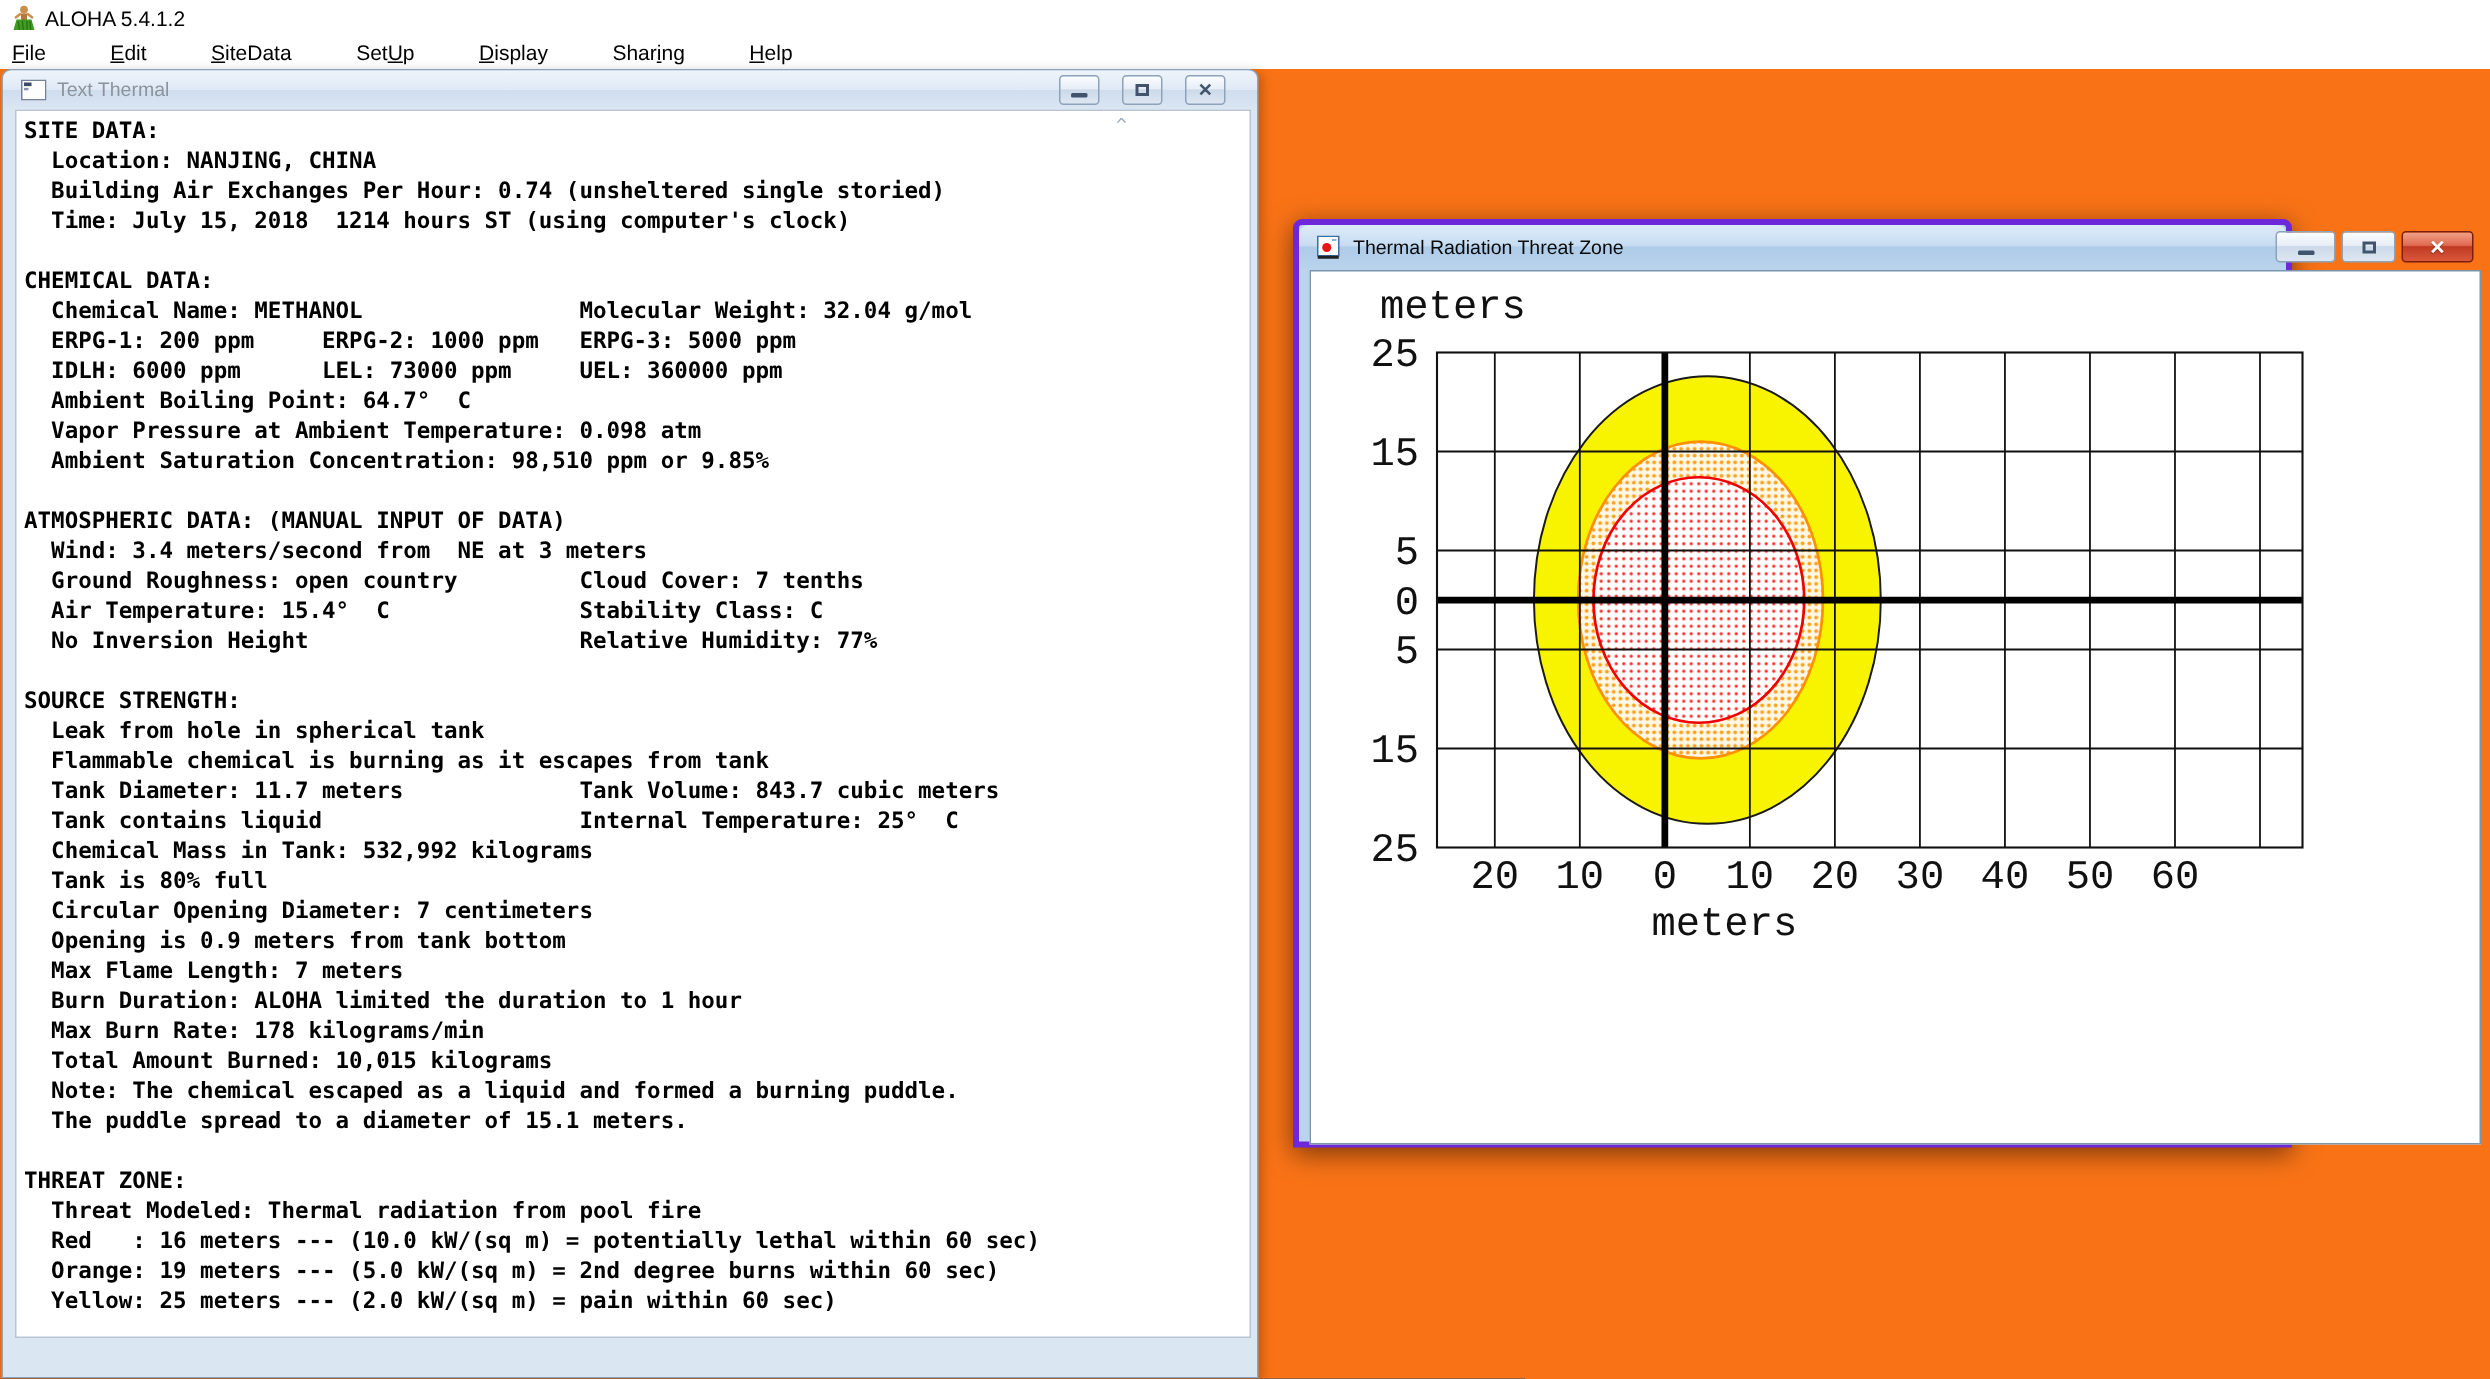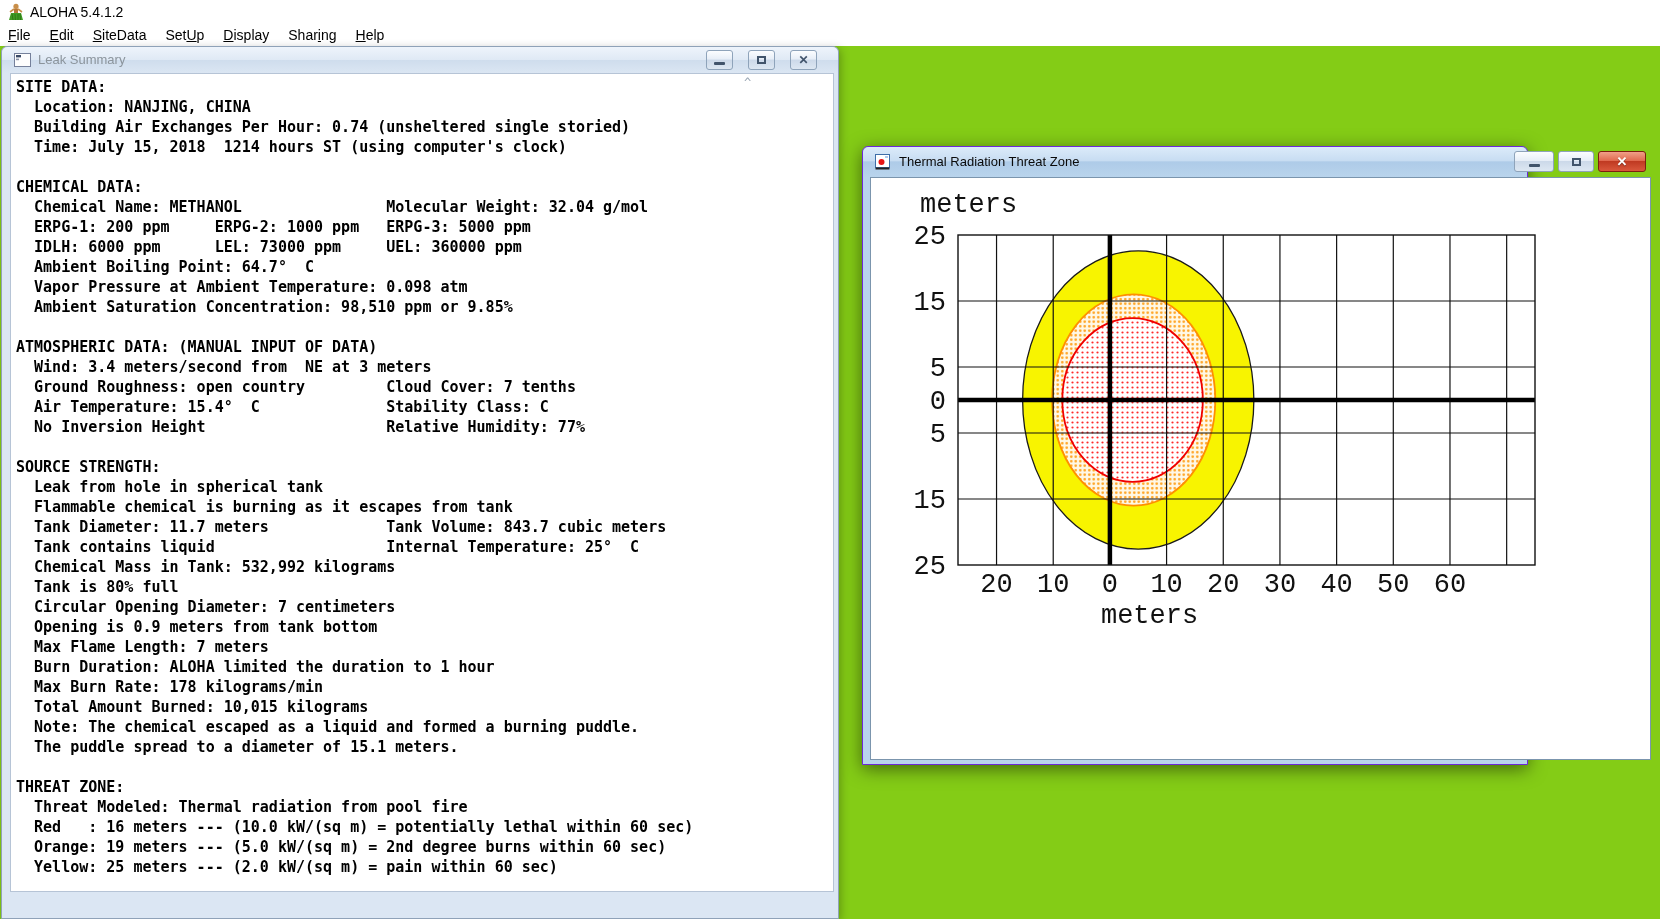--- a/index.html
+++ b/index.html
@@ -1,23 +1,23 @@
 <!DOCTYPE html>
 <html><head>
 <meta charset="utf-8">
 <style>
   html,body{margin:0;padding:0;background:#555;}
-  .screen{position:relative;width:1660px;height:919px;background:#84cc16;overflow:hidden;
+  .screen{position:relative;width:1660px;height:919px;background:#f97316;overflow:hidden;
           font-family:"Liberation Sans",sans-serif;}
   
   .topbar{position:absolute;left:0;top:0;width:1660px;height:46px;background:#ffffff;}
   .app-titlerow{position:absolute;left:0;top:0;width:100%;height:24px;}
   .app-icon{position:absolute;left:8px;top:3px;width:16px;height:18px;}
   .app-title{position:absolute;left:30px;top:4px;font-size:14px;color:#000;}
-  .menubar{position:absolute;left:0;top:24px;width:100%;height:22px;display:flex;align-items:center;padding-left:8px;box-sizing:border-box;}
+  .menubar{position:absolute;left:0;top:24px;width:100%;height:22px;display:flex;align-items:center;padding-left:8px;box-sizing:border-box;gap:24px;}
   .menu-item{font-size:14px;color:#000;margin-right:19px;cursor:default;white-space:nowrap;}
   .menu-item u{text-decoration:underline;}
   
   .win{position:absolute;box-sizing:border-box;border-radius:6px 6px 0 0;}
   .titlebar{position:absolute;left:0;top:0;width:100%;cursor:default;}
   .cap-btn{position:absolute;border-radius:3px;box-sizing:border-box;display:flex;align-items:center;justify-content:center;}
   .btn-lite{background:linear-gradient(#fbfdff 0%,#e7eef7 45%,#ccd9e9 50%,#dde7f2 100%);border:1px solid #8ea3ba;}
   .btn-red{background:linear-gradient(#f0a088 0%,#e06a50 45%,#c03a22 50%,#d9583c 100%);border:1px solid #7c1f10;}
   .glyph-min{width:11px;height:3px;background:#41546b;border-radius:1px;margin-top:7px;}
   .glyph-max{width:9px;height:8px;border:2px solid #41546b;box-sizing:border-box;background:transparent;}
@@ -30,21 +30,21 @@
     background:linear-gradient(#eef4fb 0%,#dfe9f5 50%,#cfdded 51%,#dbe6f3 100%);}
   .textwin-icon{position:absolute;left:12px;top:6px;width:17px;height:14px;}
   .textwin-title{position:absolute;left:36px;top:5px;font-size:13px;color:#8b949c;}
   .textwin .cap-btn{width:27px;height:20px;top:3px;}
   .tw-client{position:absolute;left:8px;top:26px;width:822px;height:817px;background:#ffffff;border:1px solid #b6c4d6;}
   .summary-pre{position:absolute;left:5px;top:3px;margin:0;
     font-family:"DejaVu Sans Mono",monospace;font-weight:bold;font-size:15px;line-height:20px;color:#000;
     white-space:pre;}
   .scroll-up{position:absolute;left:733px;top:2px;font-size:12px;color:#9aa6b4;font-family:"DejaVu Sans Mono",monospace;}
   
-  .threatwin{left:862px;top:146px;width:666px;height:619px;background:#b9d4ec;border:1px solid #6d28d9;
+  .threatwin{left:862px;top:146px;width:666px;height:619px;background:#b9d4ec;border:4px solid #6d28d9;
              box-shadow:0 4px 18px rgba(0,0,0,.5);}
   .threatwin .titlebar{height:30px;border-radius:6px 6px 0 0;
     background:linear-gradient(#dcebfa 0%,#c8ddf2 45%,#aecbe8 50%,#b9d4ec 100%);}
   .threatwin-icon{position:absolute;left:12px;top:7px;width:17px;height:16px;}
   .threatwin-title{position:absolute;left:36px;top:7px;font-size:13px;color:#0a0a0a;}
   .threat-client{position:absolute;left:7px;top:30px;width:779px;height:581px;background:#ffffff;border:1px solid #7b95ad;}
   .threatwin .cap-min{width:40px;height:21px;top:4px;left:651px;}
   .threatwin .cap-max{width:36px;height:21px;top:4px;left:695px;}
   .threatwin .cap-close{width:48px;height:21px;top:4px;left:735px;}
   
@@ -87,21 +87,21 @@
       </div>
   </div>
 
   <div class="win textwin">
     <div class="titlebar">
       <svg class="textwin-icon" viewBox="0 0 17 14">
         <rect x="0.5" y="0.5" width="16" height="13" fill="#fdfdfd" stroke="#75809a"></rect>
         <rect x="2" y="2" width="5" height="2.4" fill="#3a4a66"></rect>
         <rect x="2" y="5.6" width="3" height="1.6" fill="#8a93a8"></rect>
       </svg>
-      <span class="textwin-title">Leak Summary</span>
+      <span class="textwin-title">Text Thermal</span>
       <div class="cap-btn btn-lite" style="left:704px;">
           <div class="glyph-min"></div>
         </div>
       <div class="cap-btn btn-lite" style="left:746px;">
           <div class="glyph-max"></div>
         </div>
       <div class="cap-btn btn-lite" style="left:788px;">
           <span class="glyph-close-dark">✕</span>
         </div>
     </div>

